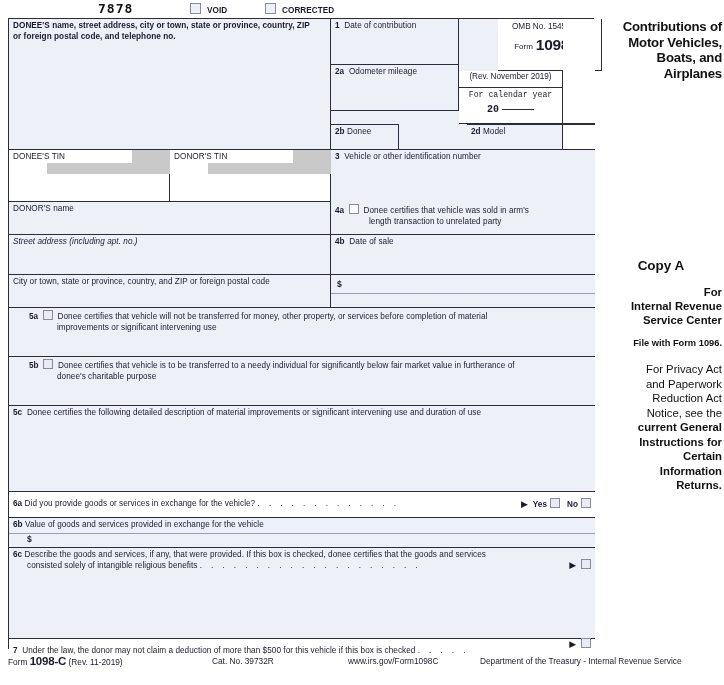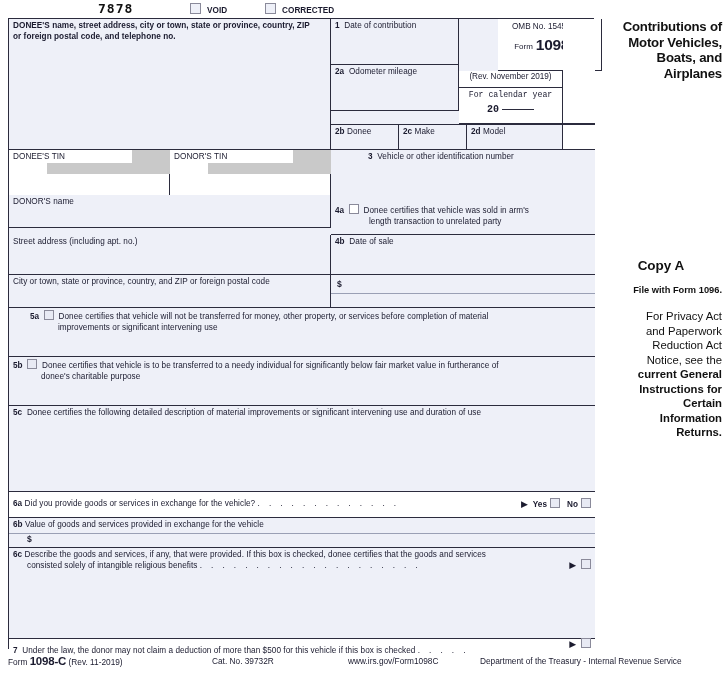--- a/index.html
+++ b/index.html
@@ -275,77 +275,74 @@
     <div class="calyr" style="padding-top:0;">
       <span class="yr"><span>20</span><span class="yrblank"></span></span>
     </div>
   </div>
 
   <div class="cell white bb" style="left:554px;top:0;width:32px;height:105px;"></div>
 
   <div class="cell bt br bb" style="left:322px;top:105px;width:68px;height:40px;">
     <div class="lbl"><span class="num">2b</span>&nbsp;<span>Donee</span></div>
   </div>
-  <div class="cell bt br bb" style="left:390px;top:105px;width:68px;height:40px;">
-    <div class="lbl"><span class="num">2c</span>&nbsp;<span>Make</span></div>
-  </div>
   <div class="cell bt br bb" style="left:458px;top:105px;width:96px;height:40px;">
     <div class="lbl"><span class="num">2d</span>&nbsp;<span>Model</span></div>
   </div>
   <div class="cell white bt bb" style="left:554px;top:105px;width:32px;height:40px;"></div>
 
   <div class="cell white bt br bb" style="left:161px;top:130px;width:161px;height:53px;">
     <div class="lbl">DONOR'S TIN</div>
   </div>
   <div class="cell white bt br bb" style="left:0;top:130px;width:161px;height:53px;">
     <div class="lbl">DONEE'S TIN</div>
   </div>
-  <div class="cell bt bb" style="left:322px;top:130px;width:264px;height:63px;padding-left:33px;">
+  <div class="cell bt bb" style="left:322px;top:130px;width:264px;height:63px;">
     <div class="lbl"><span class="num">3</span>&nbsp;&nbsp;<span>Vehicle or other identification number</span></div>
   </div>
 
   <div class="redact" style="left:123px;top:131px;width:38px;height:13px;"></div>
   <div class="redact" style="left:38px;top:144px;width:123px;height:11px;"></div>
   <div class="redact" style="left:284px;top:131px;width:38px;height:13px;"></div>
   <div class="redact" style="left:199px;top:144px;width:123px;height:11px;"></div>
 
-  <div class="cell br bb" style="left:0;top:176px;width:322px;height:33px;">
+  <div class="cell br bb" style="left:0;top:183px;width:322px;height:33px;">
     <div class="lbl">DONOR'S name</div>
   </div>
   <div class="cell bb" style="left:322px;top:183px;width:264px;height:33px;">
     <div class="lbl" style="padding-left:4px;">
       <span class="num">4a</span>&nbsp;&nbsp;<span class="fcb"></span>&nbsp;&nbsp;<span>Donee certifies that vehicle was sold in arm's</span><br>
       <span style="display:inline-block;width:34px;"></span><span>length transaction to unrelated party</span>
     </div>
   </div>
 
-  <div class="cell br bb" style="left:0;top:216px;width:322px;height:40px;">
+  <div class="cell br bb" style="left:0;top:216px;width:322px;height:40px;font-style:italic;">
     <div class="lbl">Street address (including apt. no.)</div>
   </div>
   <div class="cell bb" style="left:322px;top:216px;width:264px;height:40px;">
     <div class="lbl"><span class="num">4b</span>&nbsp;&nbsp;<span>Date of sale</span></div>
   </div>
 
   <div class="cell br bb" style="left:0;top:256px;width:322px;height:33px;">
     <div class="lbl">City or town, state or province, country, and ZIP or foreign postal code</div>
   </div>
   <div class="cell bb" style="left:322px;top:256px;width:264px;height:33px;">
     <div class="dollar" style="margin-top:4px;">$</div>
   </div>
   <div class="cell" style="left:322px;top:274px;width:264px;height:0;border-top:0.8px solid #9aa0b5;background:transparent;"></div>
 
   <div class="cell bb" style="left:0;top:289px;width:586px;height:49px;">
-    <div class="lbl" style="padding-left:12px;margin-left:9px;">
+    <div class="lbl" style="padding-left:20px;">
       <span class="num">5a</span>&nbsp;&nbsp;<span class="fcb lite"></span>&nbsp;&nbsp;<span>Donee certifies that vehicle will not be transferred for money, other property, or services before completion of material</span><br>
       <span style="display:inline-block;width:28px;"></span><span>improvements or significant intervening use</span>
     </div>
   </div>
 
   <div class="cell bb" style="left:0;top:338px;width:586px;height:49px;">
-    <div class="lbl" style="padding-left:4px;">
+    <div class="lbl" style="padding-left:20px;">
       <span class="num">5b</span>&nbsp;&nbsp;<span class="fcb lite"></span>&nbsp;&nbsp;<span>Donee certifies that vehicle is to be transferred to a needy individual for significantly below fair market value in furtherance of</span><br>
       <span style="display:inline-block;width:28px;"></span><span>donee's charitable purpose</span>
     </div>
   </div>
 
   <div class="cell bb" style="left:0;top:387px;width:586px;height:86px;">
     <div class="lbl" style="padding-left:4px;">
       <span class="num">5c</span>&nbsp;&nbsp;<span>Donee certifies the following detailed description of material improvements or significant intervening use and duration of use</span>
     </div>
   </div>
@@ -386,20 +383,25 @@
       <span style="position:absolute;right:4px;top:-1px;white-space:nowrap;">
         <span class="arrow">▶</span>&nbsp;&nbsp;<span class="fcb lite"></span>
       </span>
     </div>
   </div>
 
 </div>
 
 <div class="copycol">
   <div class="copya">Copy A</div>
+  <div class="forline">
+    <div>For</div>
+    <div>Internal Revenue</div>
+    <div>Service Center</div>
+  </div>
   <div class="filewith">File with Form 1096.</div>
   <div class="privacy">
     <div>For Privacy Act</div>
     <div>and Paperwork</div>
     <div>Reduction Act</div>
     <div>Notice, see the</div>
     <div><b>current General</b></div>
     <div><b>Instructions for</b></div>
     <div><b>Certain</b></div>
     <div><b>Information</b></div>

